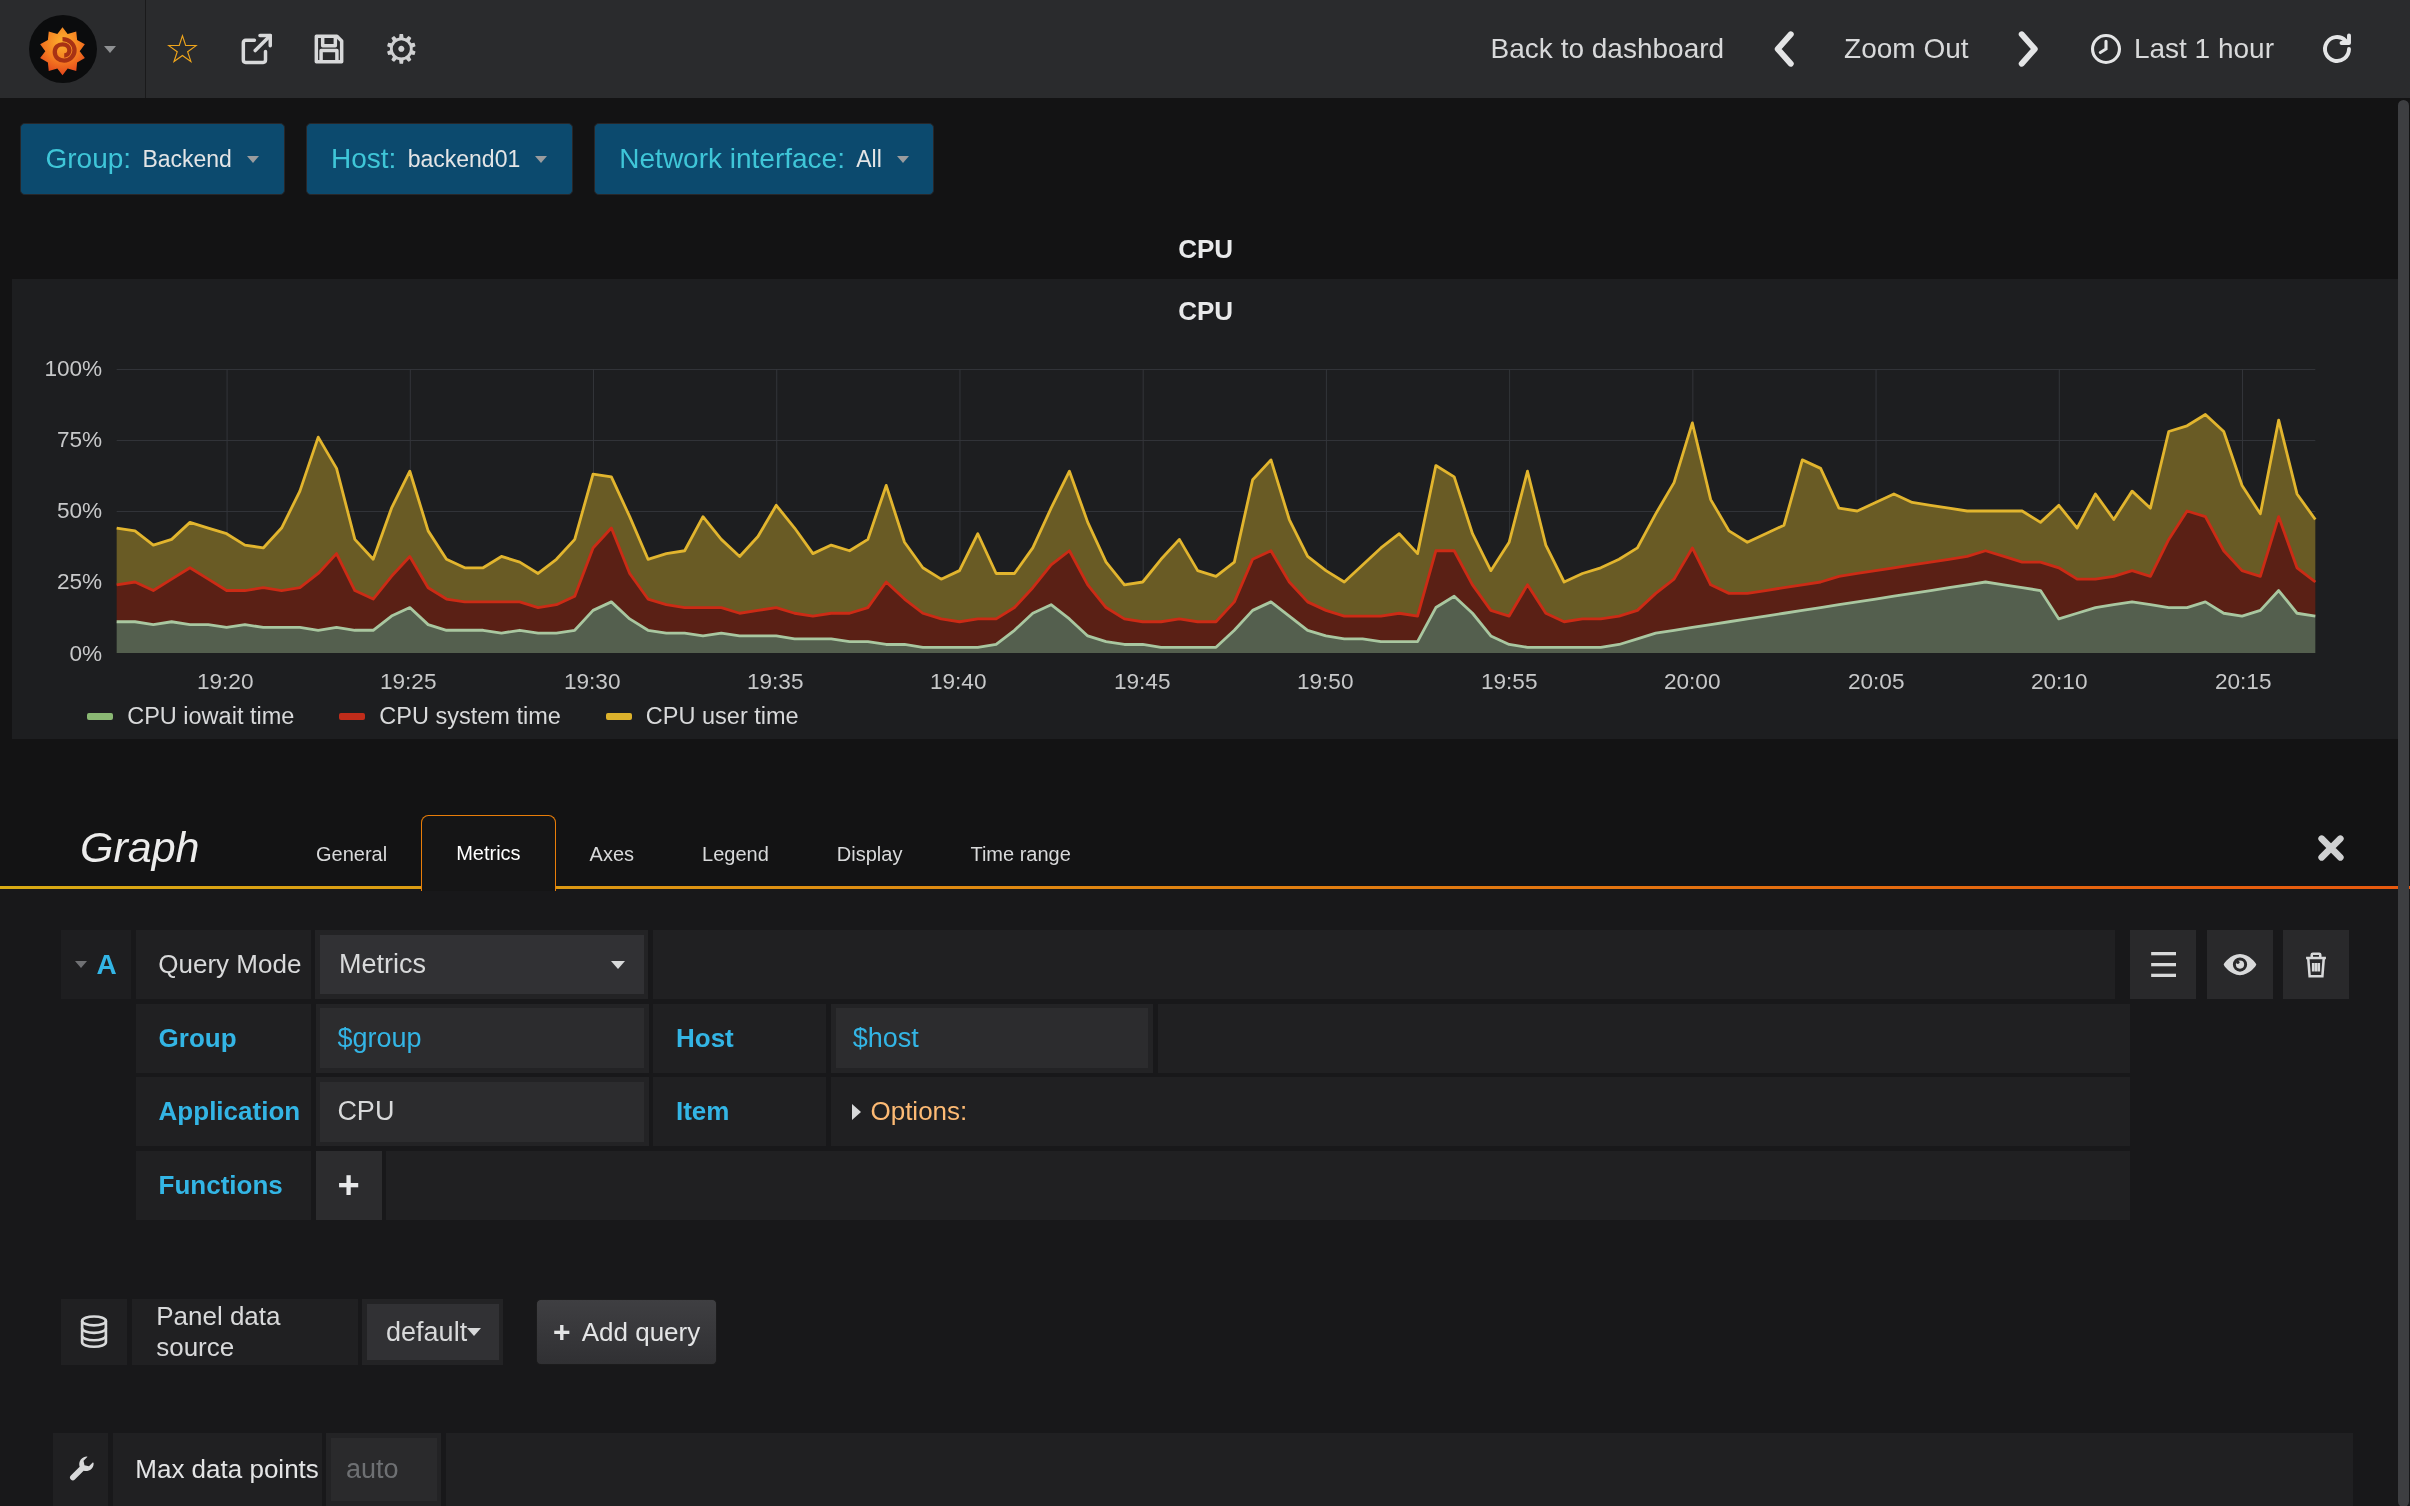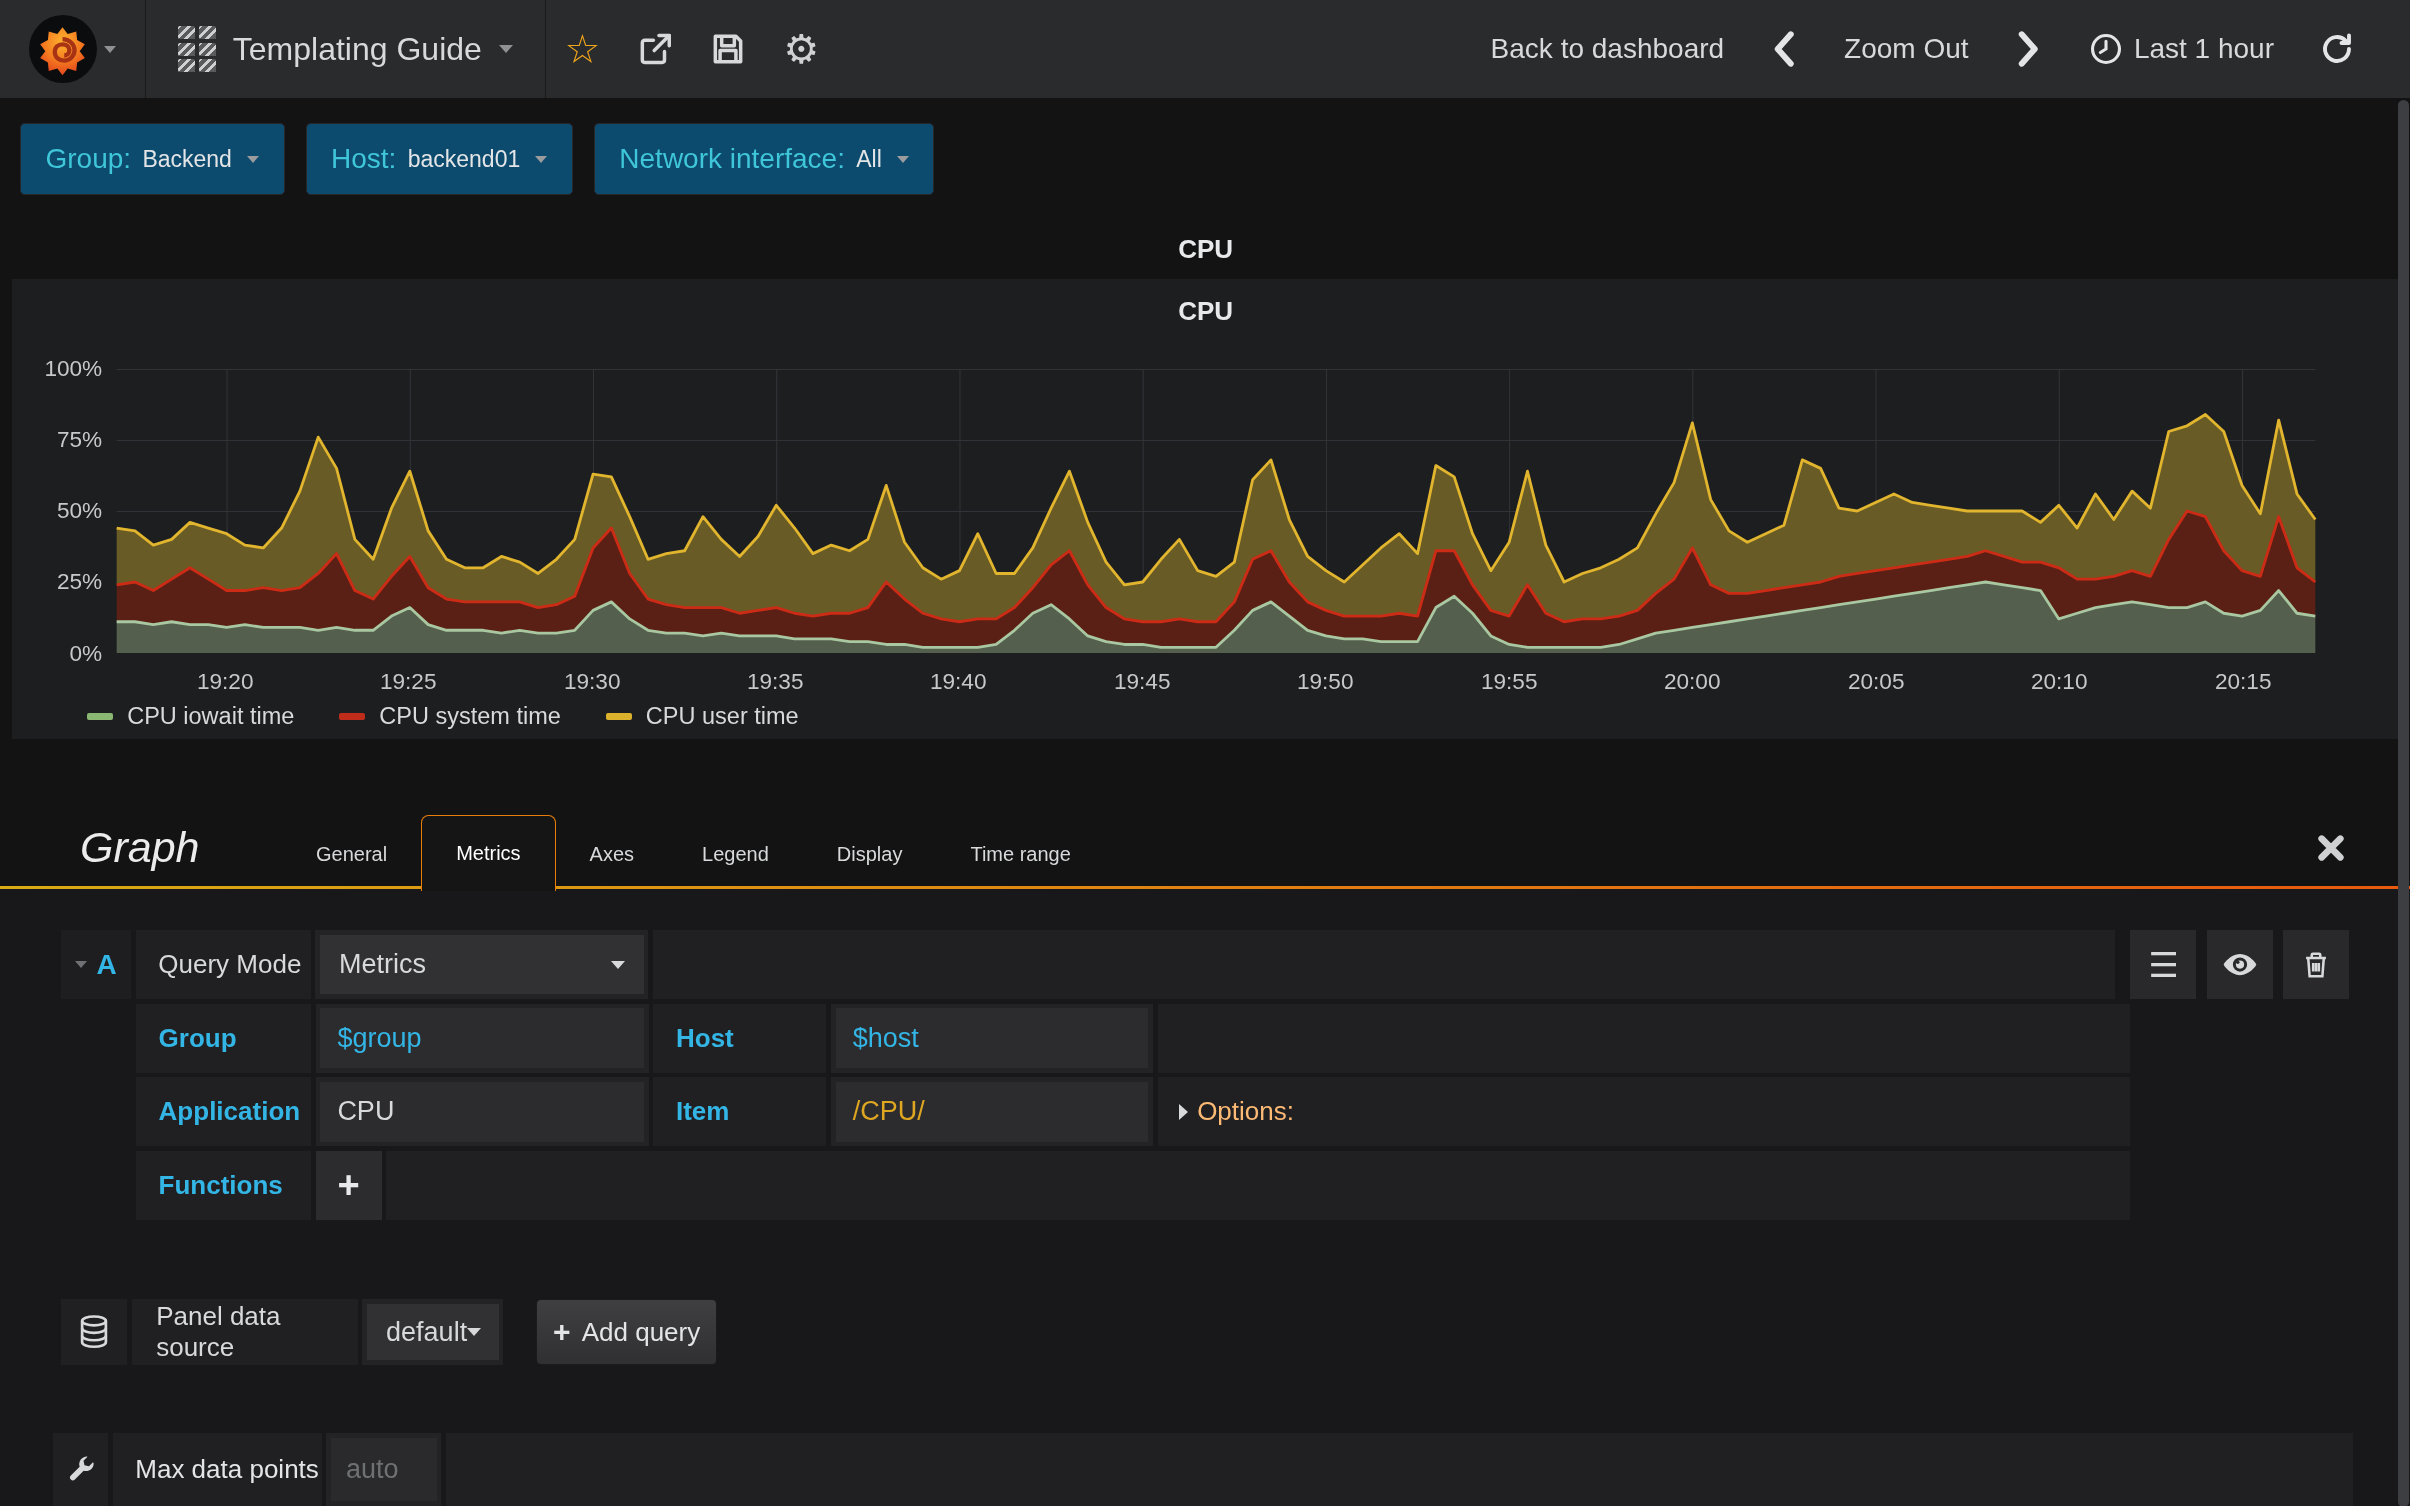--- a/index.html
+++ b/index.html
@@ -114,32 +114,20 @@
             <stop offset="0%" stop-color="#fcb22e"></stop>
                 <stop offset="55%" stop-color="#f47a20"></stop>
                 <stop offset="100%" stop-color="#e03c1c"></stop>
           </radialGradient>
             </defs>
           <path fill="url(#glog)" d="M32 6l6 8 10-3 1 10 9 5-6 8 6 8-9 5-1 10-10-3-6 8-6-8-10 3-1-10-9-5 6-8-6-8 9-5 1-10 10 3z"></path>
           <path fill="none" stroke="#a83214" stroke-width="5" d="M32 20c8 0 14 6 14 13s-6 12-12 12-11-4-11-10 4-9 9-9 8 3 8 7-3 6-6 6"></path>
         </svg>
       </span>
       <span class="caret sm"></span>
-    </div>
-    <div class="dash-section">
-      <span class="dash-grid-icon">
-          <span></span>
-          <span></span>
-          <span></span>
-          <span></span>
-          <span></span>
-          <span></span>
-        </span>
-      <span class="dash-title">Templating Guide</span>
-      <span class="caret"></span>
     </div>
     <button class="nav-btn">
       <span class="star-glyph ic">☆</span>
     </button>
     <button class="nav-btn">
       <svg class="icon" width="38" height="38" viewBox="0 0 24 24" fill="none" stroke="#d8d9da" stroke-width="2.2" stroke-linecap="round" stroke-linejoin="round">
         <path d="M18 13.5V19a1.5 1.5 0 0 1-1.5 1.5h-11A1.5 1.5 0 0 1 4 19V8a1.5 1.5 0 0 1 1.5-1.5H11"></path>
         <path d="M14.5 3.5H21V10"></path>
           <path d="M21 3.5L11.5 13"></path>
       </svg>
@@ -326,23 +314,20 @@
         </div>
       <div class="filler"></div>
     </div>
 
     <div class="qrow rx">
       <div class="cell cell-label blue">Application</div>
       <div class="cell-input">
           <div class="inner txt-white">CPU</div>
         </div>
       <div class="cell cell-label blue host">Item</div>
-      <div class="cell-input host">
-          <div class="inner txt-gold">/CPU/</div>
-        </div>
       <div class="options-toggle">
         <span class="tri-right"></span>
         <span class="options-text">Options:</span>
       </div>
     </div>
 
     <div class="qrow rx">
       <div class="cell cell-label blue">Functions</div>
       <button class="plus-cell">+</button>
       <div class="filler"></div>

